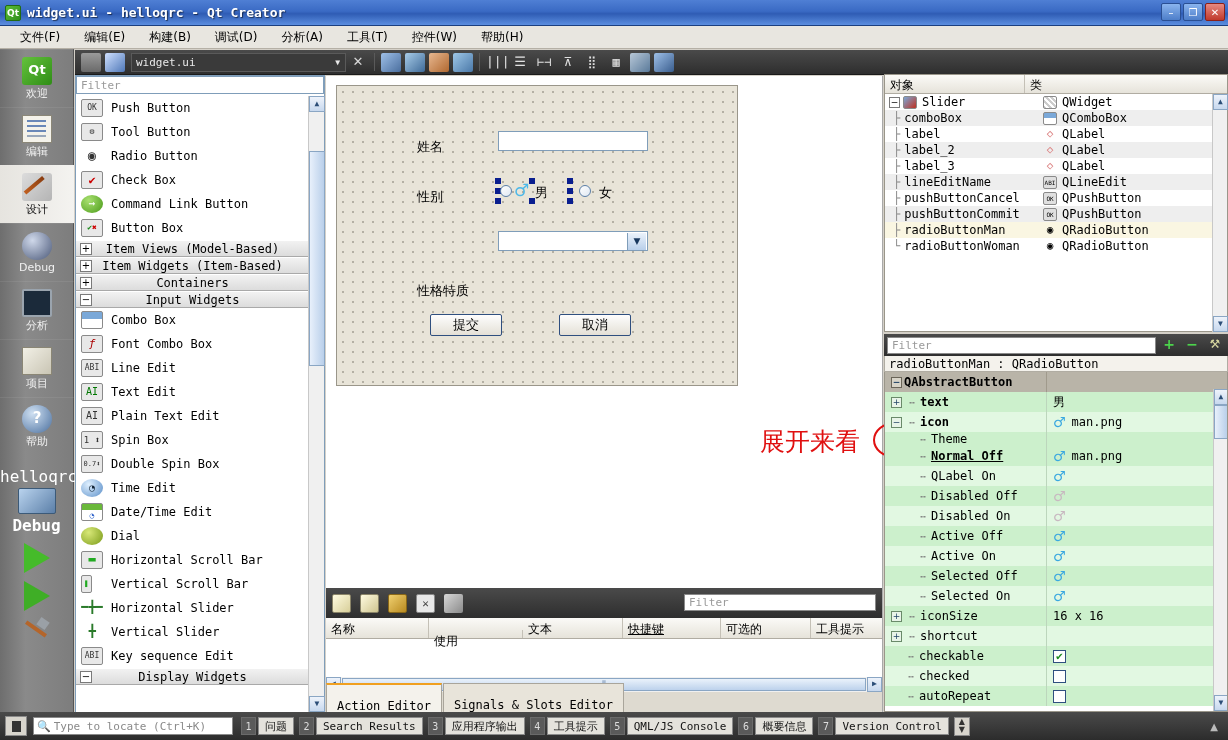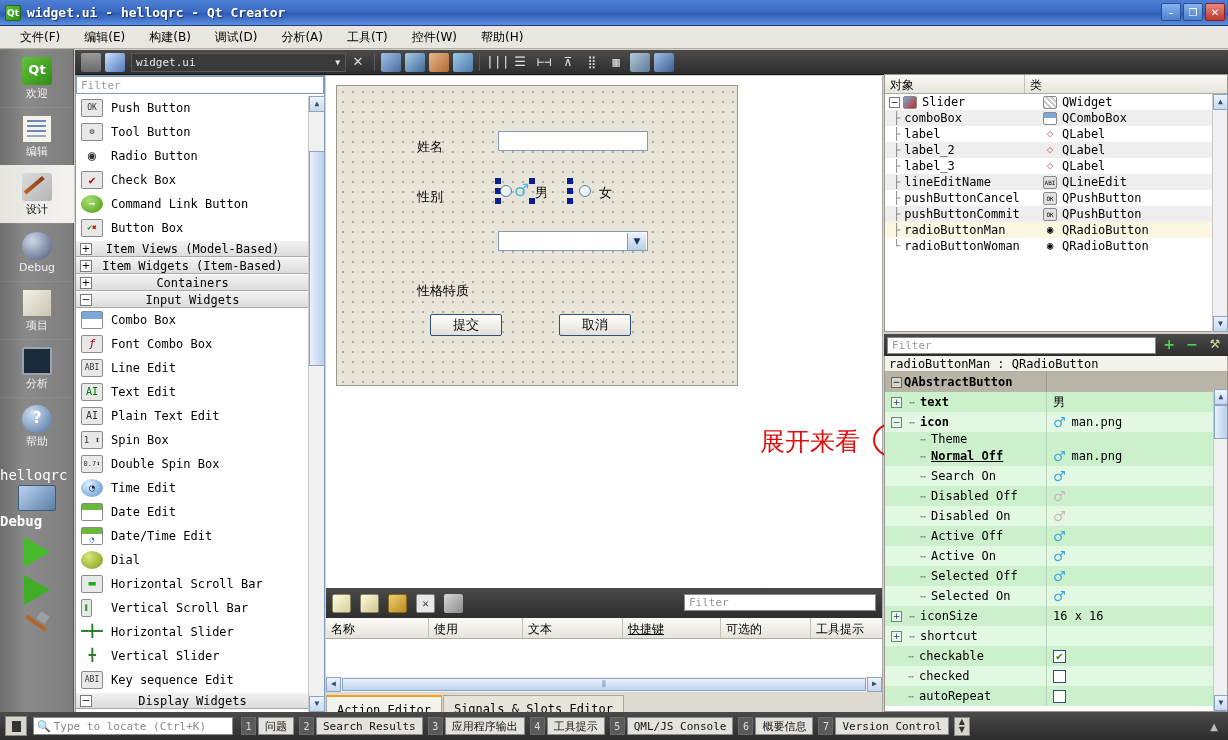--- a/index.html
+++ b/index.html
@@ -69,21 +69,21 @@
   .ico-doc:after{ content:"";position:absolute;left:4px;top:4px;right:5px;height:2px;
     background:#6a88b8;box-shadow:0 5px 0 #6a88b8,0 10px 0 #6a88b8,0 15px 0 #9aa8bb; }
   .ico-design{ background:linear-gradient(135deg,#dcdcdc,#b4b4b4); border-radius:3px; }
   .ico-design:after{ content:"";position:absolute;left:3px;top:18px;width:24px;height:4px;
     background:linear-gradient(90deg,#c06020,#8a3d10);transform:rotate(-40deg);transform-origin:left; }
   .ico-bug{ background:radial-gradient(circle at 35% 30%,#cfd8ea,#4a5878); border-radius:50%; }
   .ico-proj{ background:linear-gradient(135deg,#f2f0e6,#c9c5b4); border:1px solid #8a8675; }
   .ico-ana{ background:#1b2a3a;border:2px solid #9aa4ae;border-radius:2px; }
   .ico-help{ background:radial-gradient(circle at 35% 30%,#cfe0f2,#4a6f9e);border-radius:50%;
     color:#fff;text-align:center;line-height:26px;font-weight:bold;font-size:15px; }
-  .kit-box{ margin-top:12px;color:#fff;font-size:14px;
+  .kit-box{ margin-top:12px;text-align:center;color:#fff;font-size:16px;
     font-family:"DejaVu Sans Mono", monospace; }
   .kit-ico{ width:38px;height:26px;margin:2px auto;
     background:linear-gradient(135deg,#b9d3ee,#5b7fa8); border:1px solid #3c5a78; border-radius:2px; }
   .run-btn{ width:0;height:0;margin:8px auto;border-left:26px solid #45bb2a;
     border-top:15px solid transparent;border-bottom:15px solid transparent; }
   .run-btn.small{ border-left-color:#3fae26; }
   .hammer{ width:26px;height:22px;margin:6px auto;position:relative; }
   .hammer:after{ content:"";position:absolute;left:0;top:8px;width:24px;height:4px;
     background:#b4652a;transform:rotate(35deg); }
   .hammer:before{ content:"";position:absolute;left:14px;top:0px;width:10px;height:9px;
@@ -158,21 +158,21 @@
     border-bottom:1px solid #b0aca2;display:flex;font-size:12px; }
   .ae-head>div{ border-right:1px solid #c4c0b6;padding:3px 5px;
     font-family:"DejaVu Sans", sans-serif; }
   .ae-body{ height:38px;background:#fff; }
   .hscroll{ height:15px;background:#f0f0f0;display:flex;align-items:center; }
   .hs-arrow{ width:15px;height:15px;background:linear-gradient(to bottom,#eef3fb,#c7d8ee);
     border:1px solid #8aa6c4;font-size:8px;text-align:center;line-height:12px;color:#2b4d77; }
   .hs-thumb{ flex:1;height:13px;margin:0 1px;background:linear-gradient(to bottom,#eaf2fb,#bdd2ec);
     border:1px solid #8aa6c4;text-align:center;color:#6d89ab;font-size:9px;line-height:11px; }
   .ae-tabs{ height:20px;display:flex;background:#dedad0;align-items:flex-end; }
-  .ae-tab{ height:17px;padding:4px 10px;font-size:12px;line-height:19px;
+  .ae-tab{ height:29px;padding:12px 10px;font-size:12px;line-height:19px;
     background:#e8e4da;border:1px solid #a9a59b;border-bottom:none;margin-right:1px;
     font-family:"DejaVu Sans Mono", monospace;margin-top:12px; }
   .ae-tab.active{ background:#f4f2ec;border-top:2px solid #f0a020; }
   
   .objtree{ position:absolute; left:884px; top:74px; width:344px; height:258px;
     background:#fff; border:1px solid #9a968a; }
   .ot-head{ height:19px;background:linear-gradient(to bottom,#fbfaf7,#e6e3da);
     border-bottom:1px solid #b0aca2;display:flex;font-size:12px; }
   .ot-head>div{ padding:2px 5px;font-family:"DejaVu Sans", sans-serif; }
   .ot-row{ height:16px;display:flex;align-items:center;font-size:12px;
@@ -268,26 +268,26 @@
   </div>
   <div class="mode active">
     <div class="mode-ico ico-design"></div>
     <span>设计</span>
   </div>
   <div class="mode">
     <div class="mode-ico ico-bug"></div>
     <span>Debug</span>
   </div>
   <div class="mode">
+    <div class="mode-ico ico-ana"></div>
+    <span>分析</span>
+  </div>
+  <div class="mode">
     <div class="mode-ico ico-proj"></div>
     <span>项目</span>
-  </div>
-  <div class="mode">
-    <div class="mode-ico ico-ana"></div>
-    <span>分析</span>
   </div>
   <div class="mode">
     <div class="mode-ico ico-help">?</div>
     <span>帮助</span>
   </div>
   <div class="kit-box">
     <div>helloqrc</div>
     <div class="kit-ico"></div>
     <div style="font-weight:bold">Debug</div>
   </div>
@@ -389,24 +389,20 @@
       </div>
     <div class="wb-row">
       <div class="wb-ico" style="font-size:7px;">0.7⬍</div>
       <span>Double Spin Box</span>
       </div>
     <div class="wb-row">
       <div class="wb-ico" style="border:none;background:radial-gradient(circle at 35% 30%,#dff0ff,#5a8ec8);border-radius:50%;color:#123;font-size:10px;line-height:17px;">◔</div>
       <span>Time Edit</span>
       </div>
     <div class="wb-row">
-      <div class="wb-ico" style="background:linear-gradient(to bottom,#6ab83a 35%,#fff 35%);"></div>
-      <span>Date Edit</span>
-      </div>
-    <div class="wb-row">
       <div class="wb-ico" style="background:linear-gradient(to bottom,#6ab83a 35%,#fff 35%);color:#36c;font-size:8px;line-height:24px;">◔</div>
       <span>Date/Time Edit</span>
       </div>
     <div class="wb-row">
       <div class="wb-ico" style="border:none;background:radial-gradient(circle at 35% 30%,#d8e878,#7a9a18);border-radius:50%;"></div>
       <span>Dial</span>
       </div>
     <div class="wb-row">
       <div class="wb-ico" style="background:#e8e8e8;color:#2a2;font-size:12px;line-height:14px;">▬</div>
       <span>Horizontal Scroll Bar</span>
@@ -487,21 +483,21 @@
   <div class="ae-toolbar">
     <div class="ae-ico" style="background:linear-gradient(135deg,#fffbe0,#d8cf9a);border:1px solid #8a8468;"></div>
     <div class="ae-ico" style="background:linear-gradient(135deg,#fffbe0,#cfc590);border:1px solid #8a8468;"></div>
     <div class="ae-ico" style="background:linear-gradient(135deg,#f0d070,#b88a20);border:1px solid #8a6818;"></div>
     <div class="ae-ico" style="background:#e8e8e8;border:1px solid #8a8a8a;color:#444;font-size:11px;text-align:center;line-height:17px;">✕</div>
     <div class="ae-ico" style="background:linear-gradient(135deg,#d8d8d8,#8a8a8a);"></div>
     <div class="ae-filter">Filter</div>
   </div>
   <div class="ae-head">
     <div style="width:103px;">名称</div>
-    <div style="width:94px;">使用</div>
+    <div style="width:94px;margin-top:12px;">使用</div>
     <div style="width:100px;">文本</div>
     <div style="width:98px;text-decoration:underline;">快捷键</div>
     <div style="width:90px;">可选的</div>
     <div style="border-right:none;">工具提示</div>
   </div>
   <div class="ae-body"></div>
   <div class="hscroll">
     <div class="hs-arrow">◀</div>
     <div class="hs-thumb">⦀</div>
     <div class="hs-arrow">▶</div>
@@ -665,21 +661,21 @@
     <div class="c2">
         <span style="color:#3aa8e0;font-size:14px;font-family:'DejaVu Sans',sans-serif;">♂</span>
       <span>man.png</span>
       </div>
   </div>
 
   <div class="pt-row g2">
     <div class="c1">
         <span style="width:30px;"></span>
         <span class="tree-dots">⋯</span>
-      <span>Search On</span>
+      <span>QLabel On</span>
       </div>
     <div class="c2">
         <span style="color:#3aa8e0;font-size:14px;font-family:'DejaVu Sans',sans-serif;">♂</span>
       </div>
   </div>
 
   <div class="pt-row g1">
     <div class="c1">
         <span style="width:30px;"></span>
         <span class="tree-dots">⋯</span>

